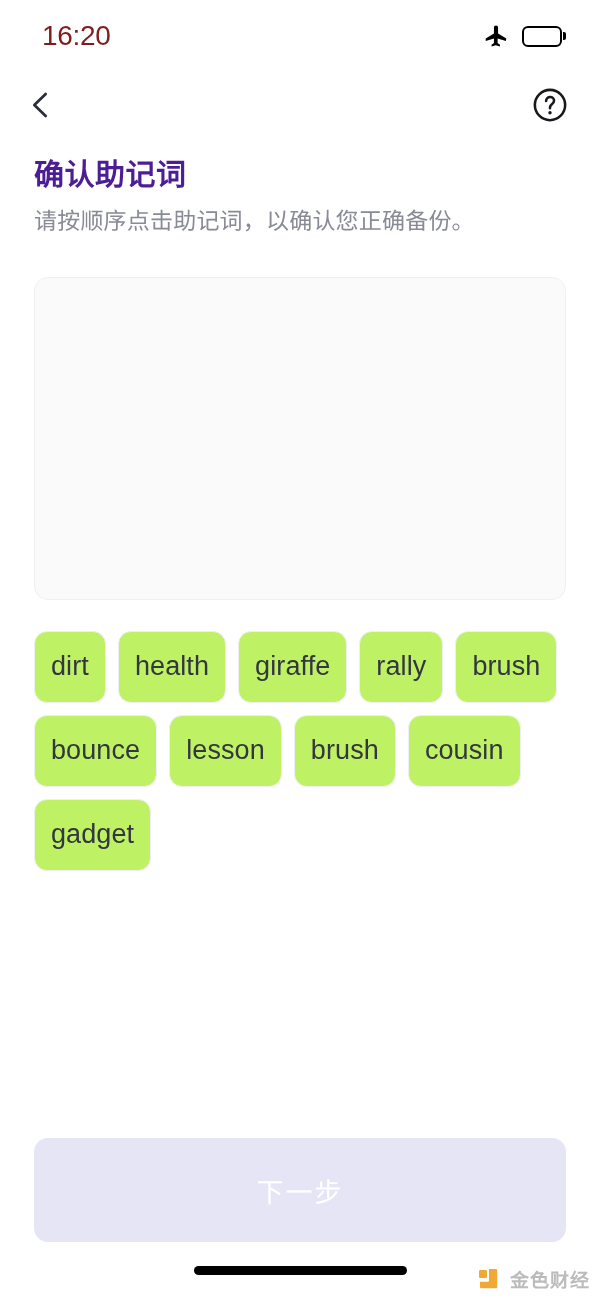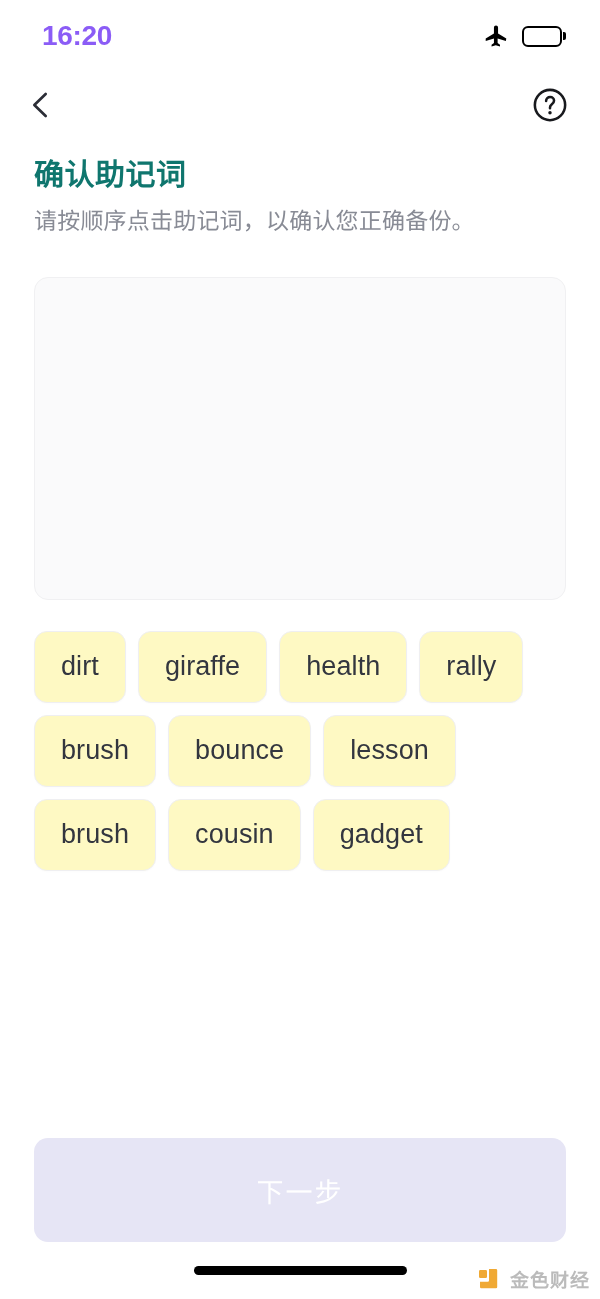--- a/index.html
+++ b/index.html
@@ -27,23 +27,23 @@
   .status-bar {
     height: 72px;
     flex: 0 0 72px;
     display: flex;
     align-items: center;
     justify-content: space-between;
     padding: 0 34px 0 42px;
   }
   .status-time {
     font-size: 28px;
-    font-weight: 700;
+    font-weight: 400;
     letter-spacing: -0.3px;
-    color: #8b5cf6;
+    color: #7f1d1d;
     line-height: 1;
   }
   .status-right {
     display: flex;
     align-items: center;
     gap: 13px;
   }
   .airplane-icon {
     width: 26px;
     height: 26px;
@@ -110,21 +110,21 @@
   }
   .help-btn svg { display: block; }
 
   
   .heading-block {
     padding: 18px 34px 0 34px;
   }
   .page-title {
     font-size: 30px;
     font-weight: 700;
-    color: #0f766e;
+    color: #4c1d95;
     letter-spacing: 0.5px;
     line-height: 1.25;
   }
   .page-subtitle {
     margin-top: 12px;
     font-size: 23px;
     font-weight: 400;
     color: #888B95;
     letter-spacing: 0.2px;
     line-height: 1.35;
@@ -141,25 +141,25 @@
 
   
   .word-pool {
     margin: 31px 34px 0 34px;
     display: flex;
     flex-wrap: wrap;
     gap: 12px 12px;
     align-content: flex-start;
   }
   .word-chip {
-    background: #fef9c3;
+    background: #bef264;
     border: 1px solid #EFEFF1;
     border-radius: 13px;
     height: 72px;
-    padding: 0 26px;
+    padding: 0 16px;
     display: flex;
     align-items: center;
     justify-content: center;
     font-size: 27px;
     font-weight: 400;
     color: #33363F;
     letter-spacing: 0.1px;
     cursor: pointer;
     user-select: none;
     box-shadow: 0 1px 2px rgba(0,0,0,0.015);
@@ -266,22 +266,22 @@
 
   <div class="heading-block">
     <h1 class="page-title">确认助记词</h1>
     <p class="page-subtitle">请按顺序点击助记词，以确认您正确备份。</p>
   </div>
 
   <div class="answer-area" id="answer-area"></div>
 
   <div class="word-pool" id="word-pool">
       <div class="word-chip">dirt</div>
+      <div class="word-chip">health</div>
       <div class="word-chip">giraffe</div>
-      <div class="word-chip">health</div>
       <div class="word-chip">rally</div>
       <div class="word-chip">brush</div>
       <div class="word-chip">bounce</div>
       <div class="word-chip">lesson</div>
       <div class="word-chip">brush</div>
       <div class="word-chip">cousin</div>
       <div class="word-chip">gadget</div>
     </div>
 
   <div class="spacer"></div>

